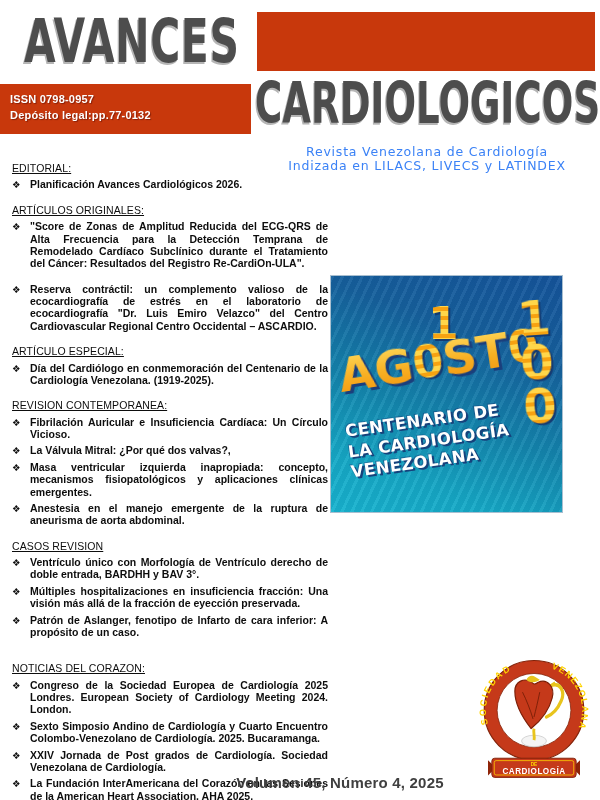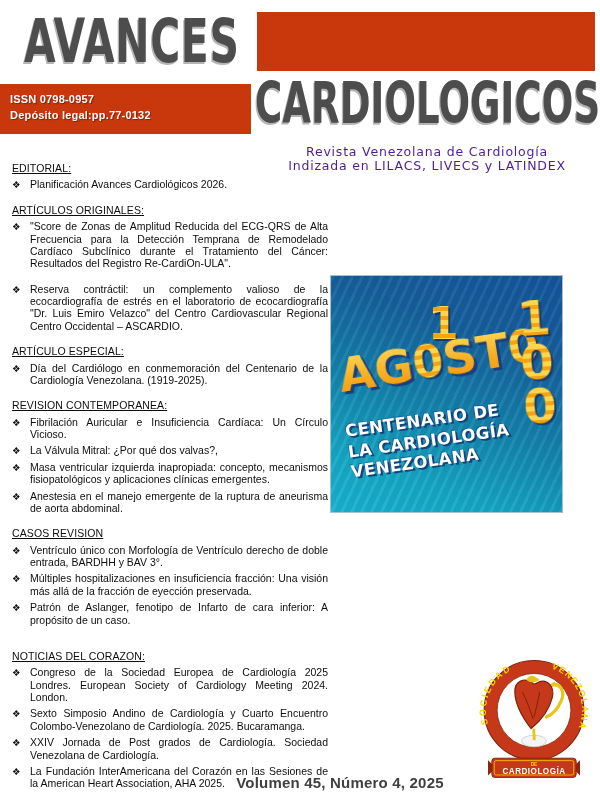--- a/index.html
+++ b/index.html
@@ -35,38 +35,38 @@
   .issn-band .l2{top:25px;text-align:center;}
   .title-cardio{
     position:absolute;left:255px;top:70px;
     font-family:"DejaVu Sans",sans-serif;
     font-size:62px;font-weight:800;color:#4d4d4d;white-space:nowrap;
     transform:scale(0.60,0.92);transform-origin:left top;
     text-shadow:-2px 2px 0 #b5b5b5;
   }
   .subtitle{
     position:absolute;left:262px;top:145px;width:330px;
-    text-align:center;color:#4c1d95;font-size:12.5px;line-height:1.1;
+    text-align:center;color:#3b82f6;font-size:12.5px;line-height:1.1;
     letter-spacing:.8px;font-family:"DejaVu Sans",sans-serif;
   }
   
   .toc{
     position:absolute;left:12px;top:162px;width:316px;
     font-size:10.5px;line-height:1.18;color:#0d0d0d;
   }
   .sec{margin:0 0 13px 0;}
   .sec.gap-xl{margin-top:24px;}
   .sec-h{
     font-size:10.5px;font-weight:normal;margin:0 0 4px 0;
     text-decoration:underline;letter-spacing:.1px;
   }
   .item{display:flex;gap:8px;margin:0 0 4px 0;}
   .item.gap-lg{margin-top:13px;}
   .blt{flex:0 0 10px;font-size:9.5px;padding-top:1px;color:#0d0d0d;}
-  .txt{margin:0;flex:1;text-align:justify;}
+  .txt{margin:0;flex:1;text-align:justify;font-weight:bold;}
   
   .poster{
     position:absolute;left:330px;top:275px;width:233px;height:238px;
     overflow:hidden;border:1px solid #a9bfd0;box-sizing:border-box;
     background:linear-gradient(200deg,#15549b 0%,#16619d 28%,#1487ae 58%,#16a9c6 82%,#18b4d0 100%);
   }
   .poster .ripple{
     position:absolute;inset:0;
     background:repeating-linear-gradient(115deg,rgba(255,255,255,.05) 0 3px,rgba(0,0,30,.05) 3px 9px);
   }

